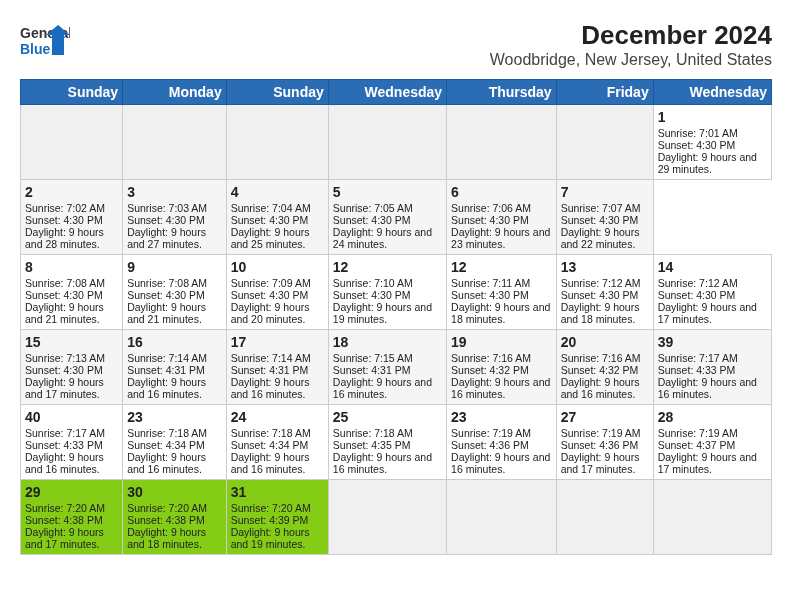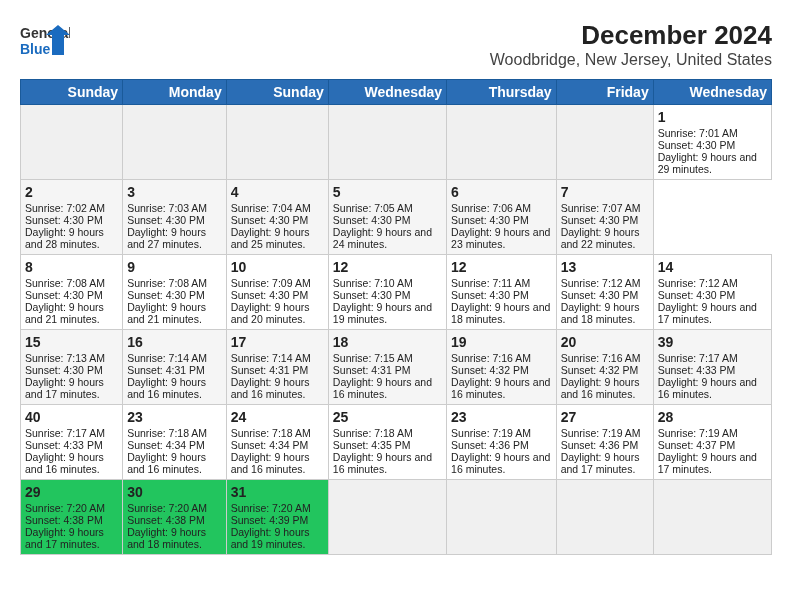--- a/index.html
+++ b/index.html
@@ -69,21 +69,21 @@
     .day-num {
       font-size: 14px;
       font-weight: bold;
       display: block;
       margin-bottom: 2px;
     }
     .empty-cell {
       background: #f0f0f0 !important;
     }
     tbody tr:last-child td {
-      background: #22c55e;
+      background: #84cc16;
     }
   </style>
 </head>
 <body>
 
 <div class="header">
   <div class="logo">
     <svg class="logo-icon" viewBox="0 0 50 40" xmlns="http://www.w3.org/2000/svg">
       <text x="0" y="18" font-size="14" font-weight="bold" fill="#333">General</text>
       <text x="0" y="34" font-size="14" font-weight="bold" fill="#1a6bbf">Blue</text>

